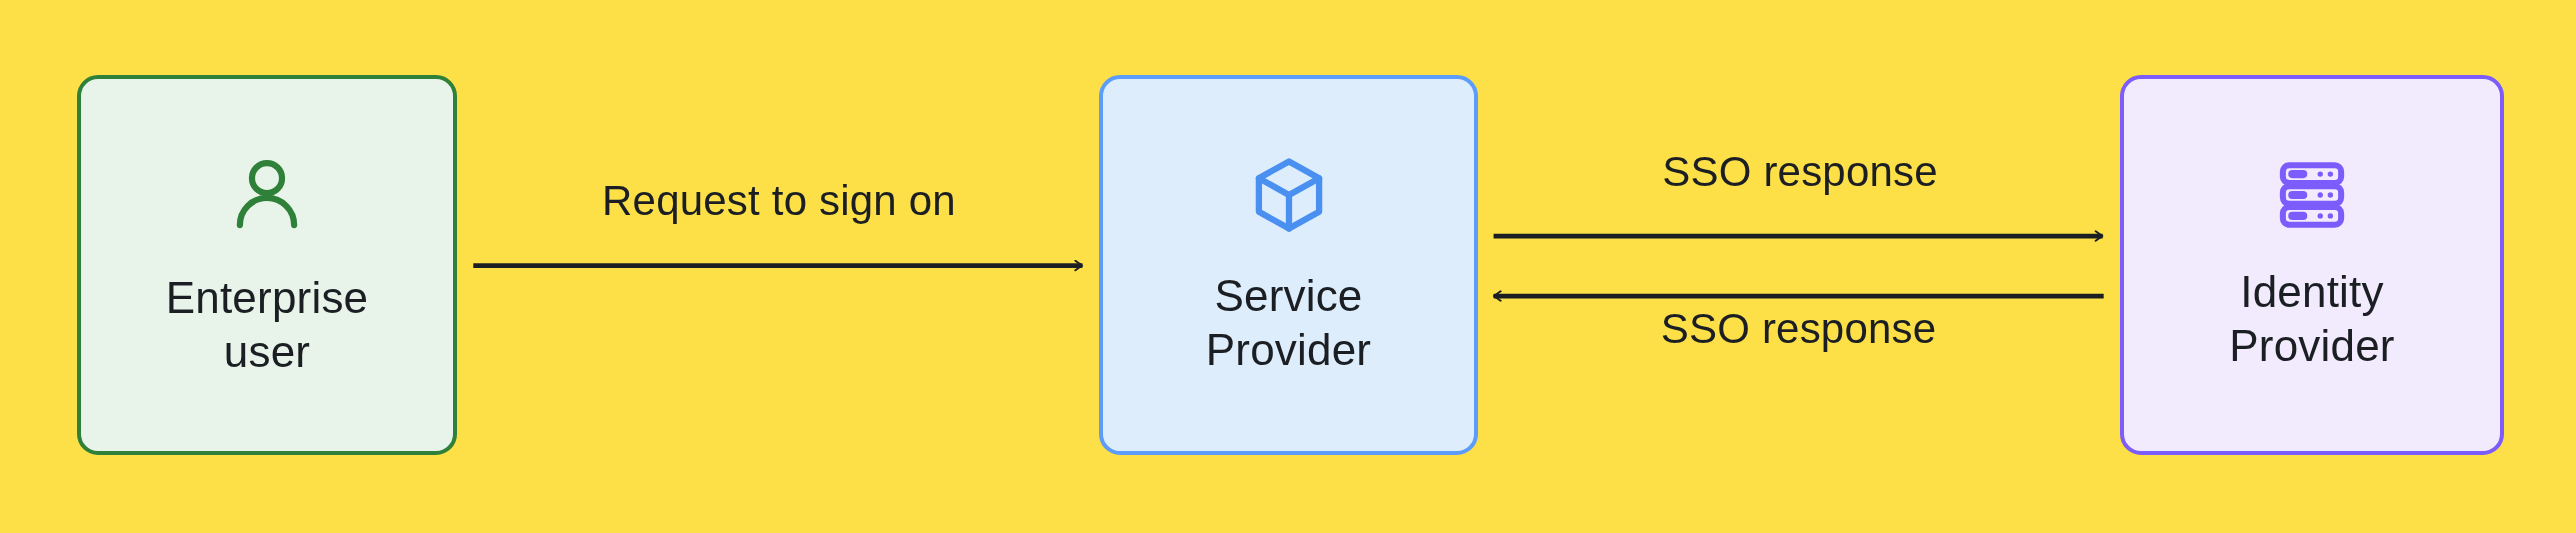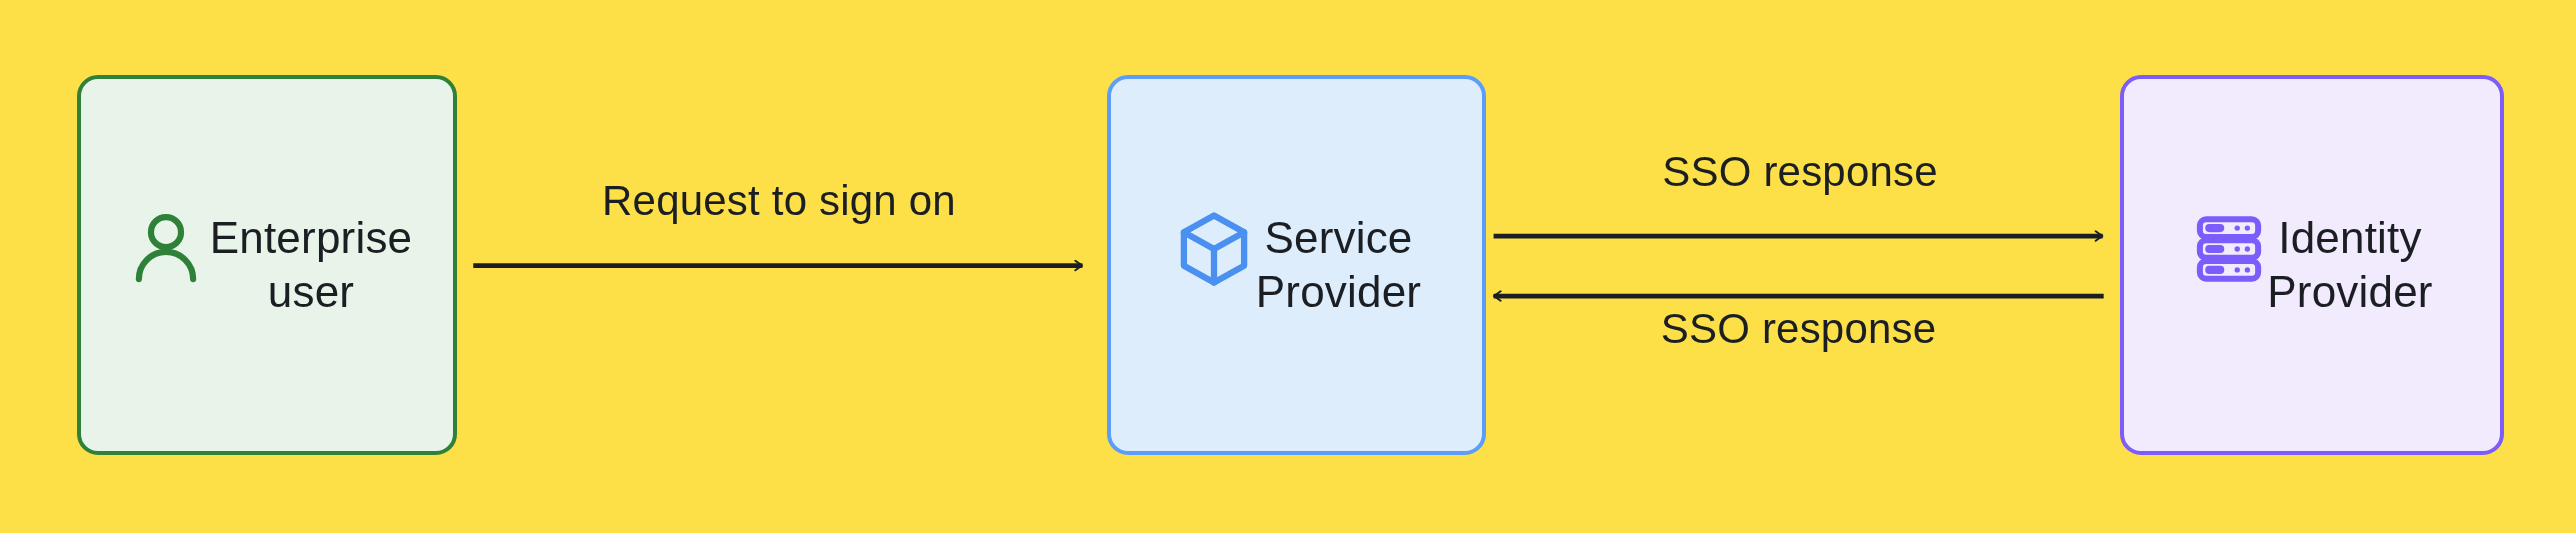--- a/index.html
+++ b/index.html
@@ -17,21 +17,21 @@
   }
 
   
   .node {
     position: absolute;
     box-sizing: border-box;
     border-style: solid;
     border-width: 4.8px;
     border-radius: 21px;
     display: flex;
-    flex-direction: row;
+    flex-direction: column;
     align-items: center;
     justify-content: center;
   }
   .node .node-icon {
     display: block;
     line-height: 0;
     margin-bottom: 32px;
   }
   .node .node-label {
     font-size: 44px;
@@ -44,21 +44,20 @@
 
   #node-user {
     left: 77px;  top: 75px;  width: 380px;  height: 380px;
     background: #e8f4e9;
     border-color: #2f8038;
   }
   #node-sp {
     left: 1099px; top: 75px; width: 379px; height: 380px;
     background: #deedfc;
     border-color: #5b9df9;
-    margin-left: 8px;
   }
   #node-idp {
     left: 2120px; top: 75px; width: 384px; height: 380px;
     background: #f2ebfd;
     border-color: #7c5cfa;
   }
 
   
   .edge {
     position: absolute;

